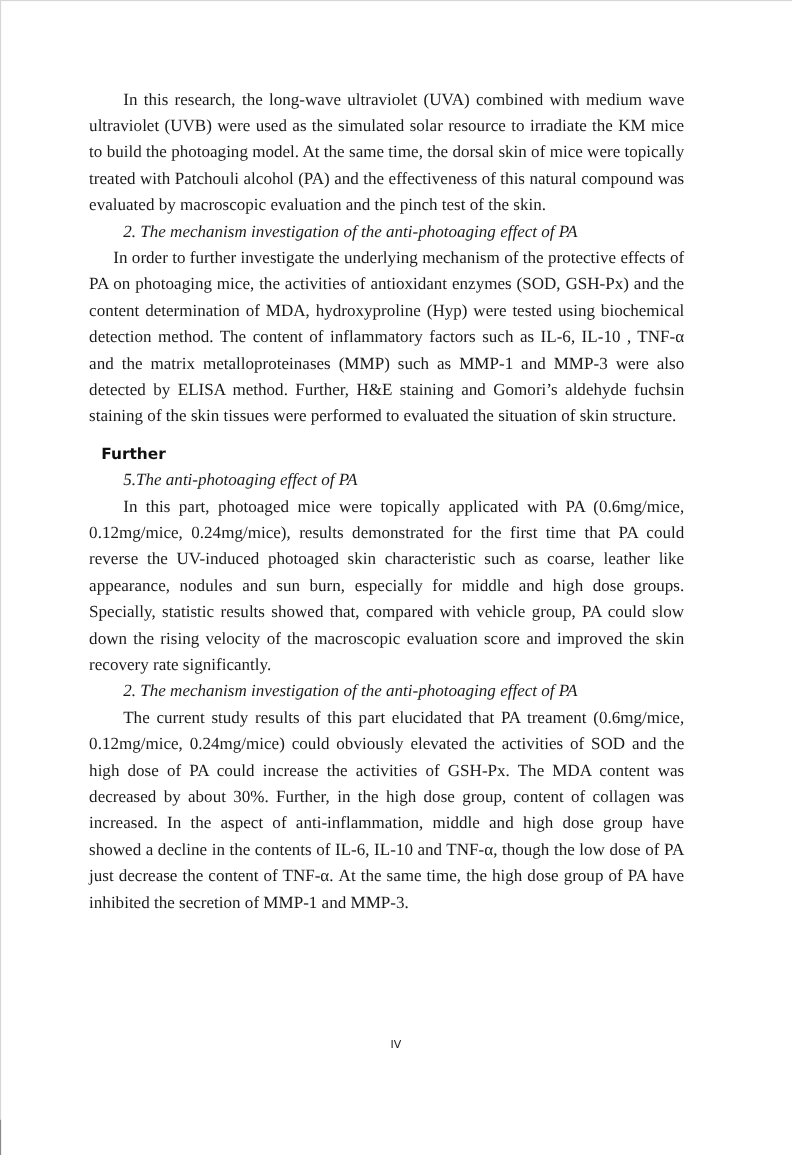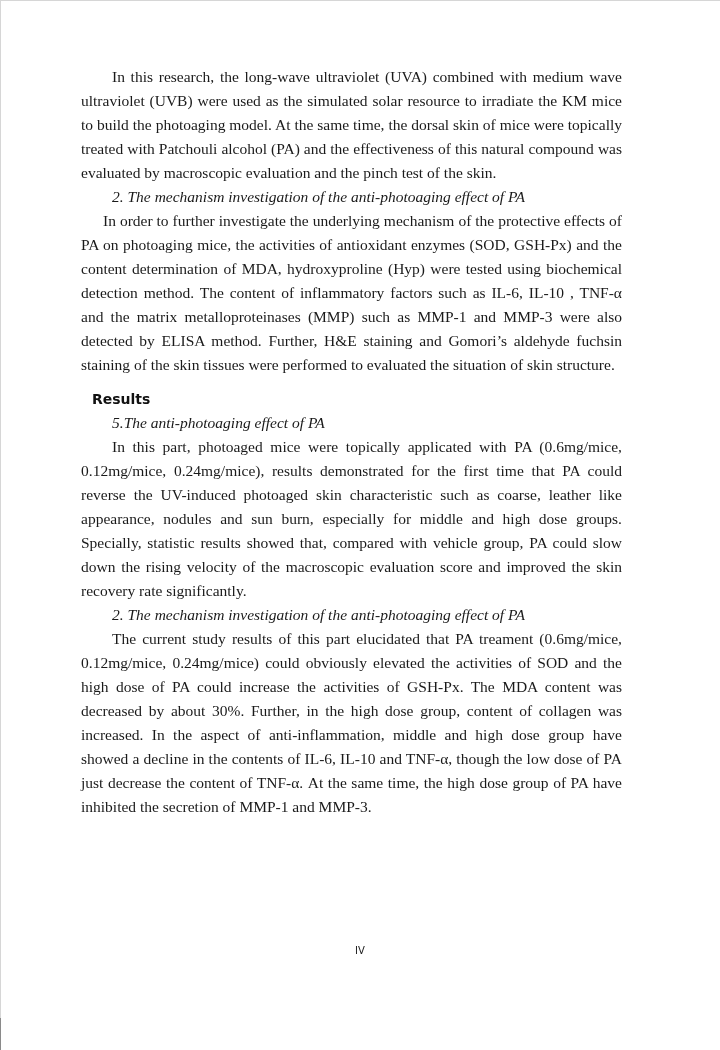--- a/index.html
+++ b/index.html
@@ -21,21 +21,21 @@
       position: absolute; left: 0; top: 0; width: 1px; height: 1050px;
       background: #d6d6d6;
     }
     .page-border-left-dark {
       position: absolute; left: 0; top: 1018px; width: 1px; height: 32px;
       background: #8a8a8a;
     }
     .content {
       position: absolute;
       left: 81px;
-      top: 65px;
+      top: 79px;
       width: 541px;
       font-family: "Liberation Serif", "DejaVu Serif", serif;
       font-size: 15.5px;
       line-height: 24px;
       color: #1a1a1a;
     }
     .para {
       margin: 0;
       text-align: justify;
       text-align-last: left;
@@ -73,21 +73,21 @@
 <div class="page-border-top"></div>
 <div class="page-border-left"></div>
 <div class="page-border-left-dark"></div>
 
 <div class="content">
   <p class="para indent">In this research, the long-wave ultraviolet (UVA) combined with medium wave ultraviolet (UVB) were used as the simulated solar resource to irradiate the KM mice to build the photoaging model. At the same time, the dorsal skin of mice were topically treated with Patchouli alcohol (PA) and the effectiveness of this natural compound was evaluated by macroscopic evaluation and the pinch test of the skin.</p>
 
   <p class="heading-item">2. The mechanism investigation of the anti-photoaging effect of PA</p>
   <p class="para indent-sm">In order to further investigate the underlying mechanism of the protective effects of PA on photoaging mice, the activities of antioxidant enzymes (SOD, GSH-Px) and the content determination of MDA, hydroxyproline (Hyp) were tested using biochemical detection method. The content of inflammatory factors such as IL-6, IL-10 , TNF-α and the matrix metalloproteinases (MMP) such as MMP-1 and MMP-3 were also detected by ELISA method. Further, H&amp;E staining and Gomori’s aldehyde fuchsin staining of the skin tissues were performed to evaluated the situation of skin structure.</p>
 
-  <p class="results-heading">Results</p>
+  <p class="results-heading">Further</p>
 
   <p class="heading-item">5.The anti-photoaging effect of PA</p>
   <p class="para indent">In this part, photoaged mice were topically applicated with PA (0.6mg/mice, 0.12mg/mice, 0.24mg/mice), results demonstrated for the first time that PA could reverse the UV-induced photoaged skin characteristic such as coarse, leather like appearance, nodules and sun burn, especially for middle and high dose groups. Specially, statistic results showed that, compared with vehicle group, PA could slow down the rising velocity of the macroscopic evaluation score and improved the skin recovery rate significantly.</p>
 
   <p class="heading-item">2. The mechanism investigation of the anti-photoaging effect of PA</p>
   <p class="para indent">The current study results of this part elucidated that PA treament (0.6mg/mice, 0.12mg/mice, 0.24mg/mice) could obviously elevated the activities of SOD and the high dose of PA could increase the activities of GSH-Px. The MDA content was decreased by about 30%. Further, in the high dose group, content of collagen was increased. In the aspect of anti-inflammation, middle and high dose group have showed a decline in the contents of IL-6, IL-10 and TNF-α, though the low dose of PA just decrease the content of TNF-α. At the same time, the high dose group of PA have inhibited the secretion of MMP-1 and MMP-3.</p>
 </div>
 
 <div class="page-number">IV</div>
 

